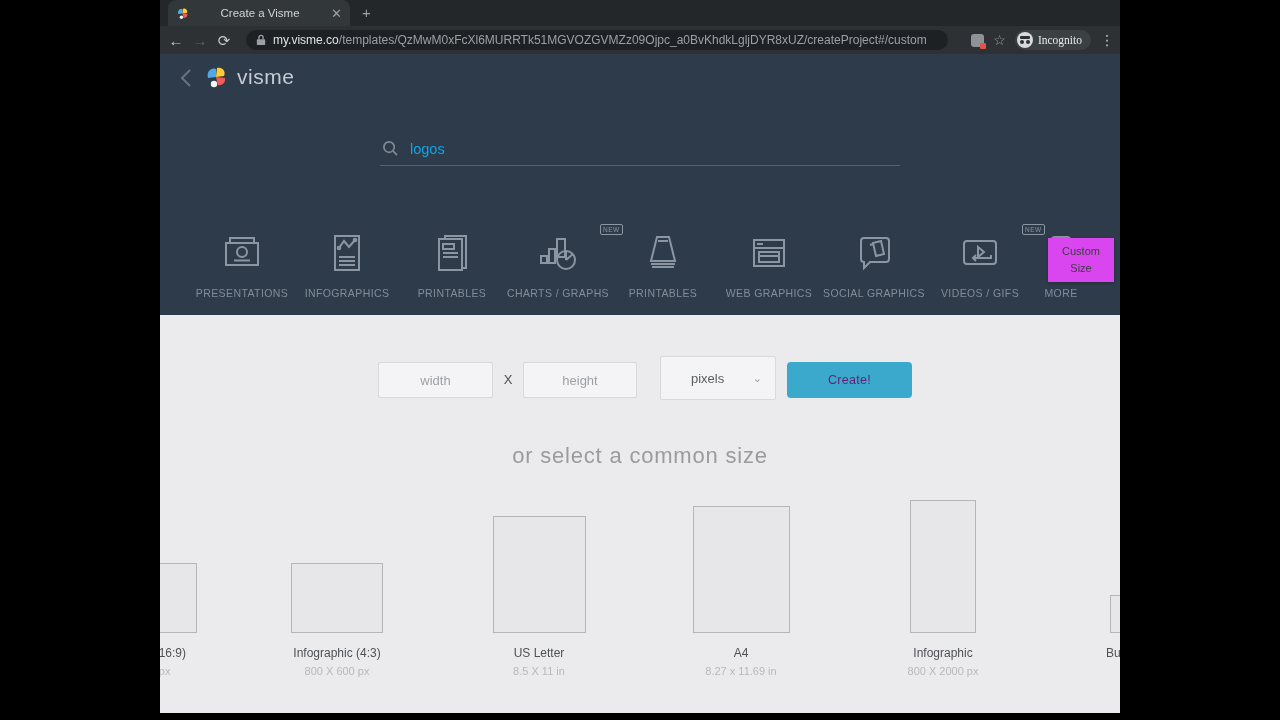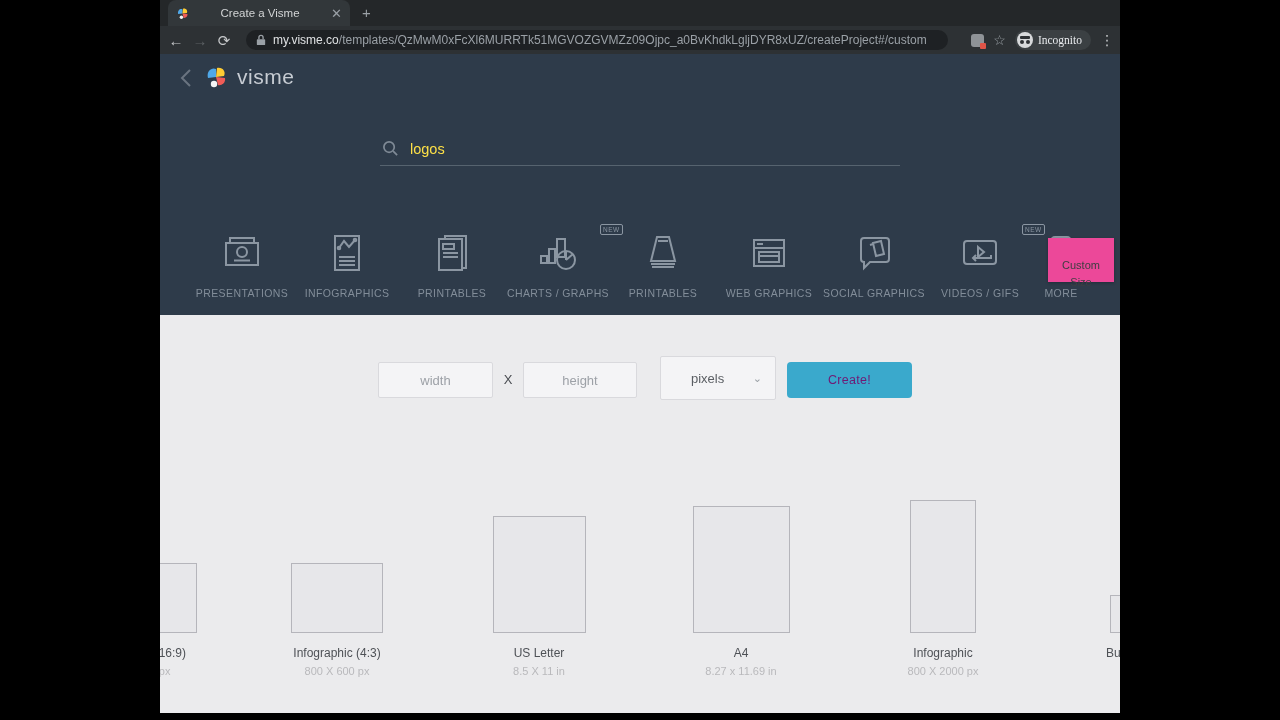--- a/index.html
+++ b/index.html
@@ -41,33 +41,33 @@
   .incog-label { color:#e8eaed; font-size:11.5px; }
   .menu-dots { color:#c6c8ca; font-size:14px; line-height:1; }
 
   
   .page-dark { position:absolute; left:0; top:54px; width:100%; height:261px; background:#2e3b4a; }
   .back-chevron { position:absolute; left:17px; top:12px; }
   .logo { position:absolute; left:44px; top:11px; display:flex; align-items:center; gap:9px; }
   .logo-text { color:#c7ccd3; font-size:21px; letter-spacing:0.5px; }
   .search-field { position:absolute; left:220px; top:78px; width:520px; height:34px;
                   border-bottom:1px solid #56636f; display:flex; align-items:center; gap:11px; padding:0 2px; }
-  .search-value { color:#fde047; font-size:14.5px; }
+  .search-value { color:#0ea5e9; font-size:14.5px; }
 
   .cat { position:absolute; top:170px; width:110px; transform:translateX(-50%);
          display:flex; flex-direction:column; align-items:center; }
   .cat-iconbox { position:relative; height:58px; display:flex; align-items:center; justify-content:center; }
   .cat-label { color:#828d99; font-size:10.5px; letter-spacing:0.4px; white-space:nowrap; margin-top:5px; }
   .new-badge { position:absolute; top:0px; left:64px; border:1px solid #8b96a2; color:#8b96a2;
                font-size:6.5px; padding:1px 2px; border-radius:2px; letter-spacing:0.5px; background:#2e3b4a; }
   .new-badge:empty { display:none; }
   svg.cat-svg { stroke:#8b96a2; fill:none; stroke-width:2; }
 
-  .tooltip { position:absolute; left:888px; top:184px; width:66px; height:44px; background:#ec4899;
-             color:#3c3e41; font-size:11px; line-height:1.55; text-align:center; padding-top:19px;
+  .tooltip { position:absolute; left:888px; top:184px; width:66px; height:44px; background:#d946ef;
+             color:#3c3e41; font-size:11px; line-height:1.55; text-align:center; padding-top:5px;
              box-shadow:0 1px 3px rgba(0,0,0,0.25); z-index:6; }
 
   
   .page-light { position:absolute; left:0; top:315px; width:100%; height:398px; background:#ebebed; }
   .inp { position:absolute; top:47px; height:36px; background:#f4f4f6; border:1px solid #d9d9dd;
          border-radius:2px; text-align:center; font-size:13px; color:#5a5e63;
          font-family:"Liberation Sans", sans-serif; outline:none; }
   .inp::placeholder { color:#9da1a7; }
   .x-sep { position:absolute; left:338px; top:47px; width:20px; height:36px; line-height:36px;
            text-align:center; color:#4a4d52; font-size:13px; }
@@ -276,20 +276,21 @@
   <div class="page-light">
     <input class="inp" style="left: 218px; width: 115px;" placeholder="width">
     <div class="x-sep">X</div>
     <input class="inp" style="left: 363px; width: 114px;" placeholder="height">
     <div class="unit-select">
       <span class="unit-text">pixels</span>
       <span class="unit-chevron">⌄</span>
     </div>
     <button class="create-btn">Create!</button>
 
+    <div class="common-heading">or select a common size</div>
 
     <div class="cards-row">
       <div class="card-col">
         <div class="card-rect" style="width:124px;height:70px"></div>
         <div class="card-label">Presentation (16:9)</div>
         <div class="card-dims">1368 X 768 px</div>
       </div>
       <div class="card-col">
         <div class="card-rect" style="width:92px;height:70px"></div>
         <div class="card-label">Infographic (4:3)</div>

